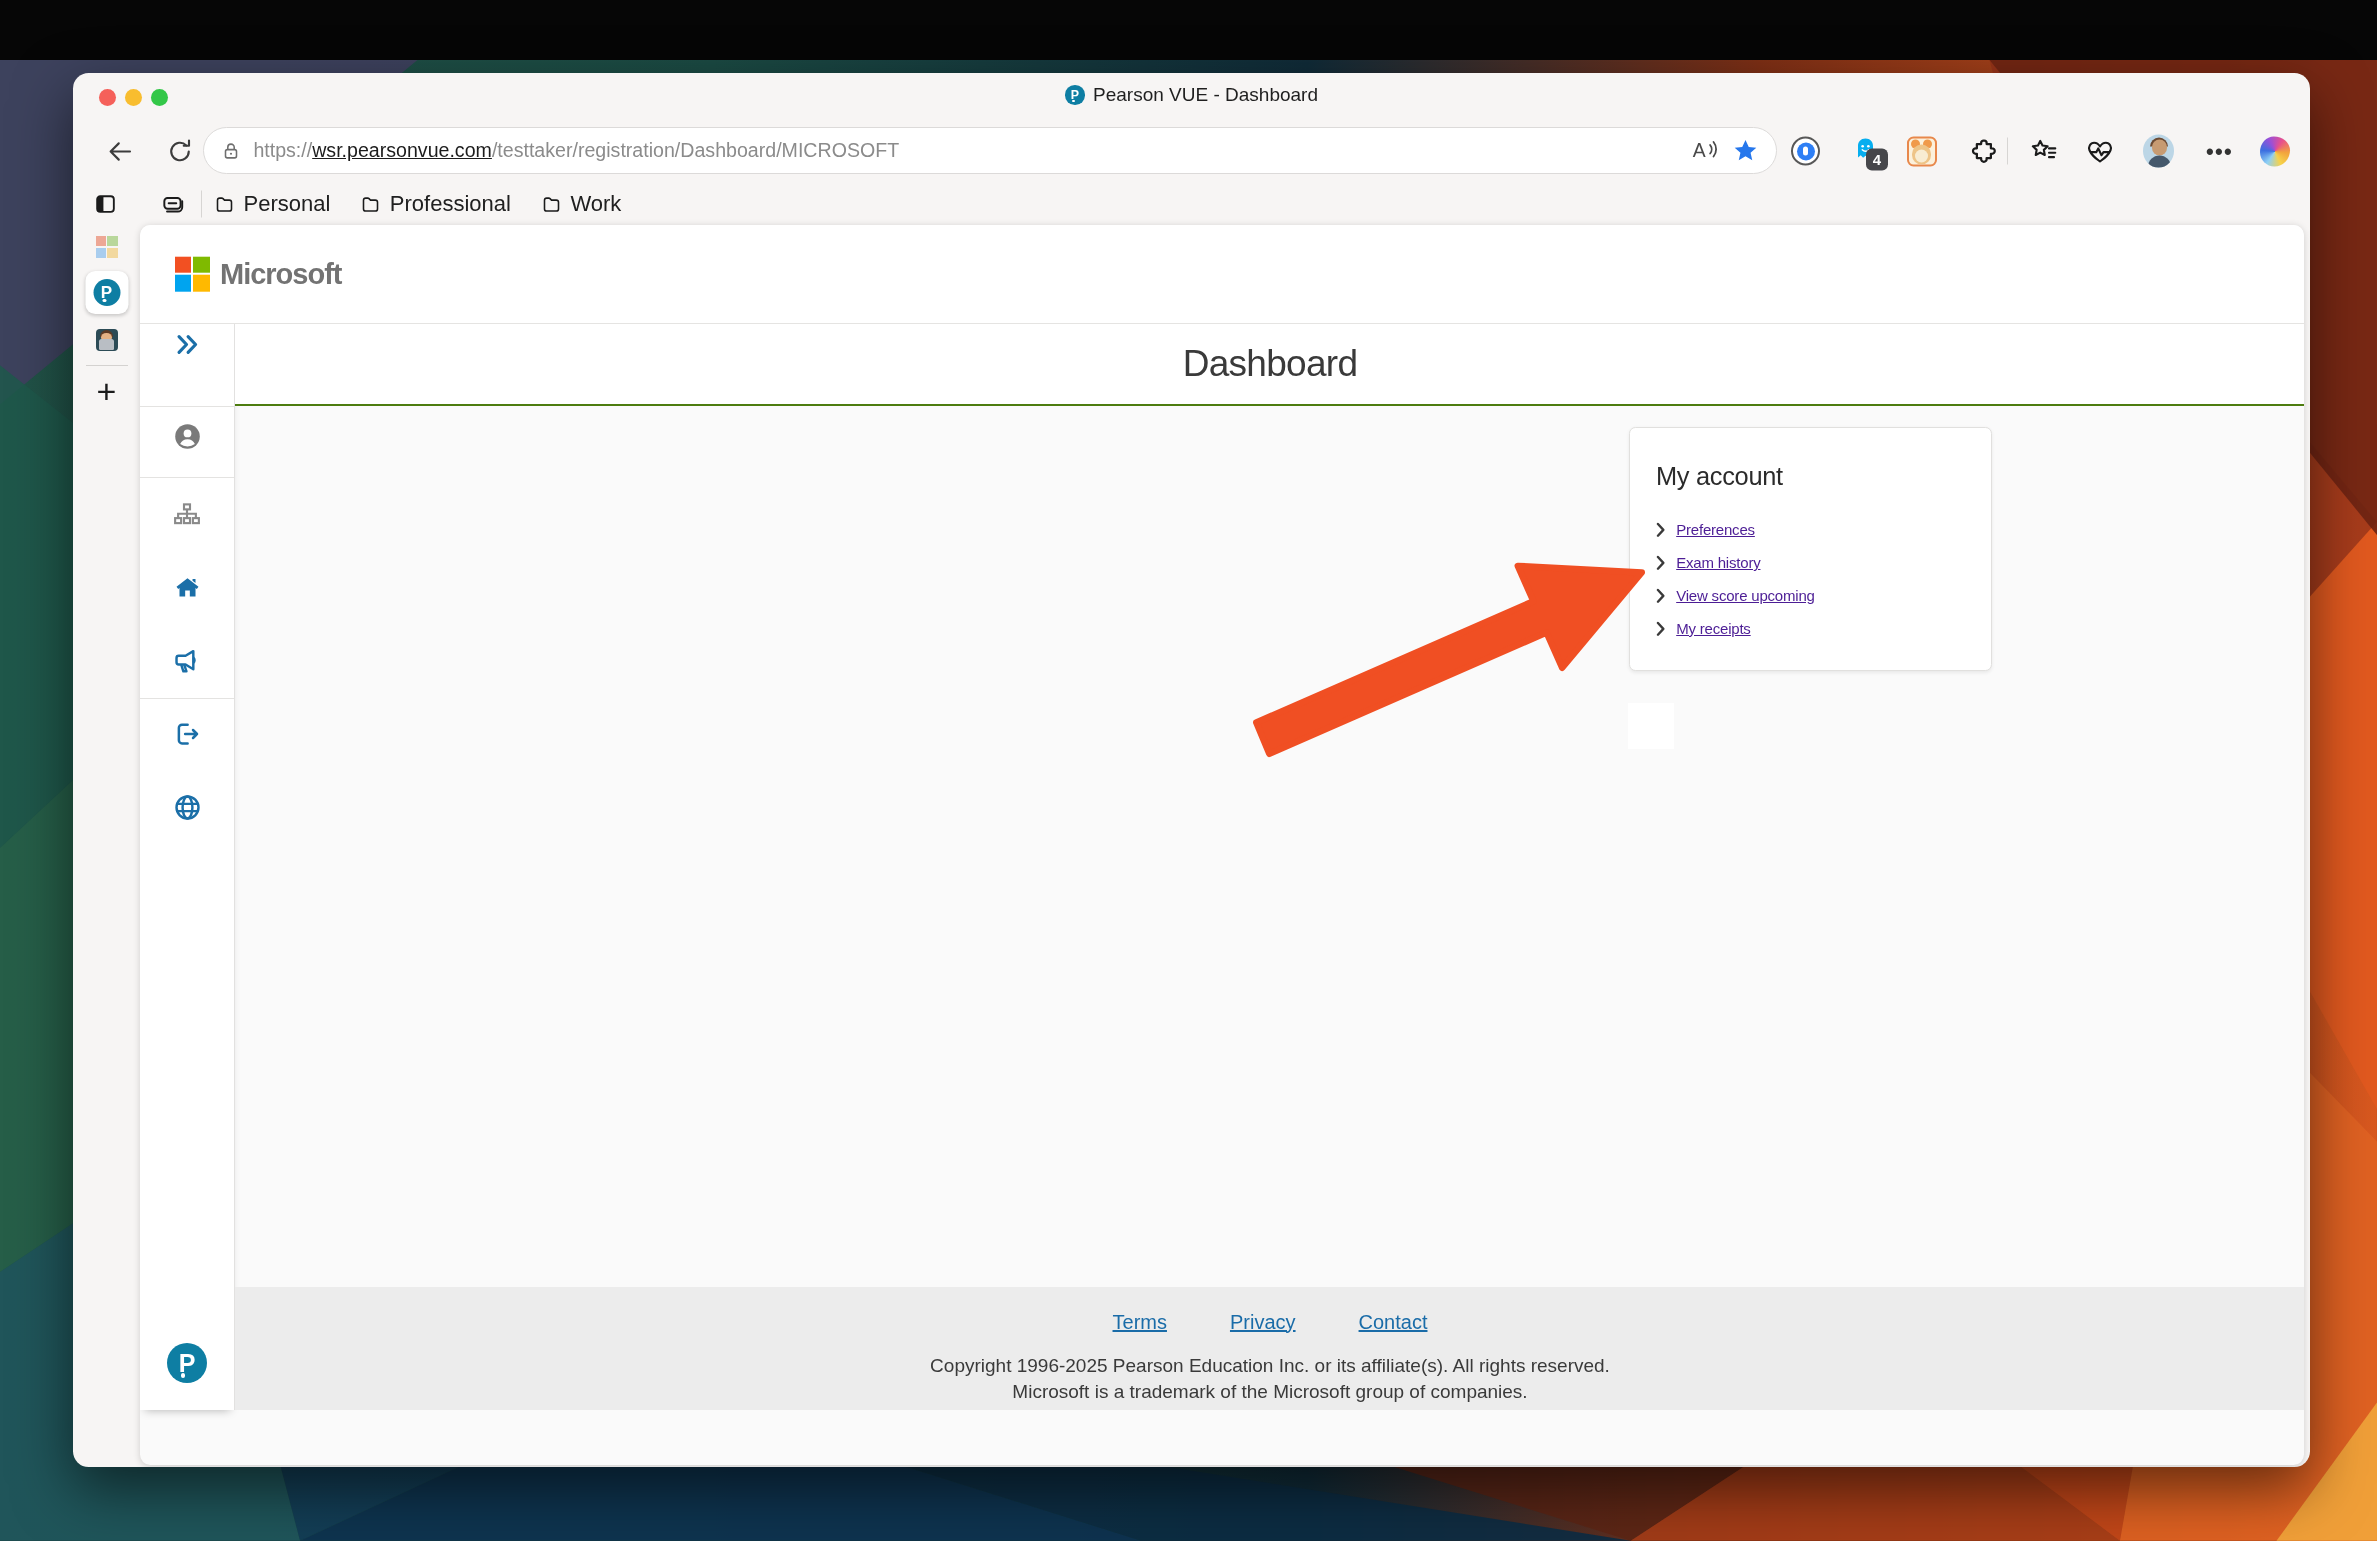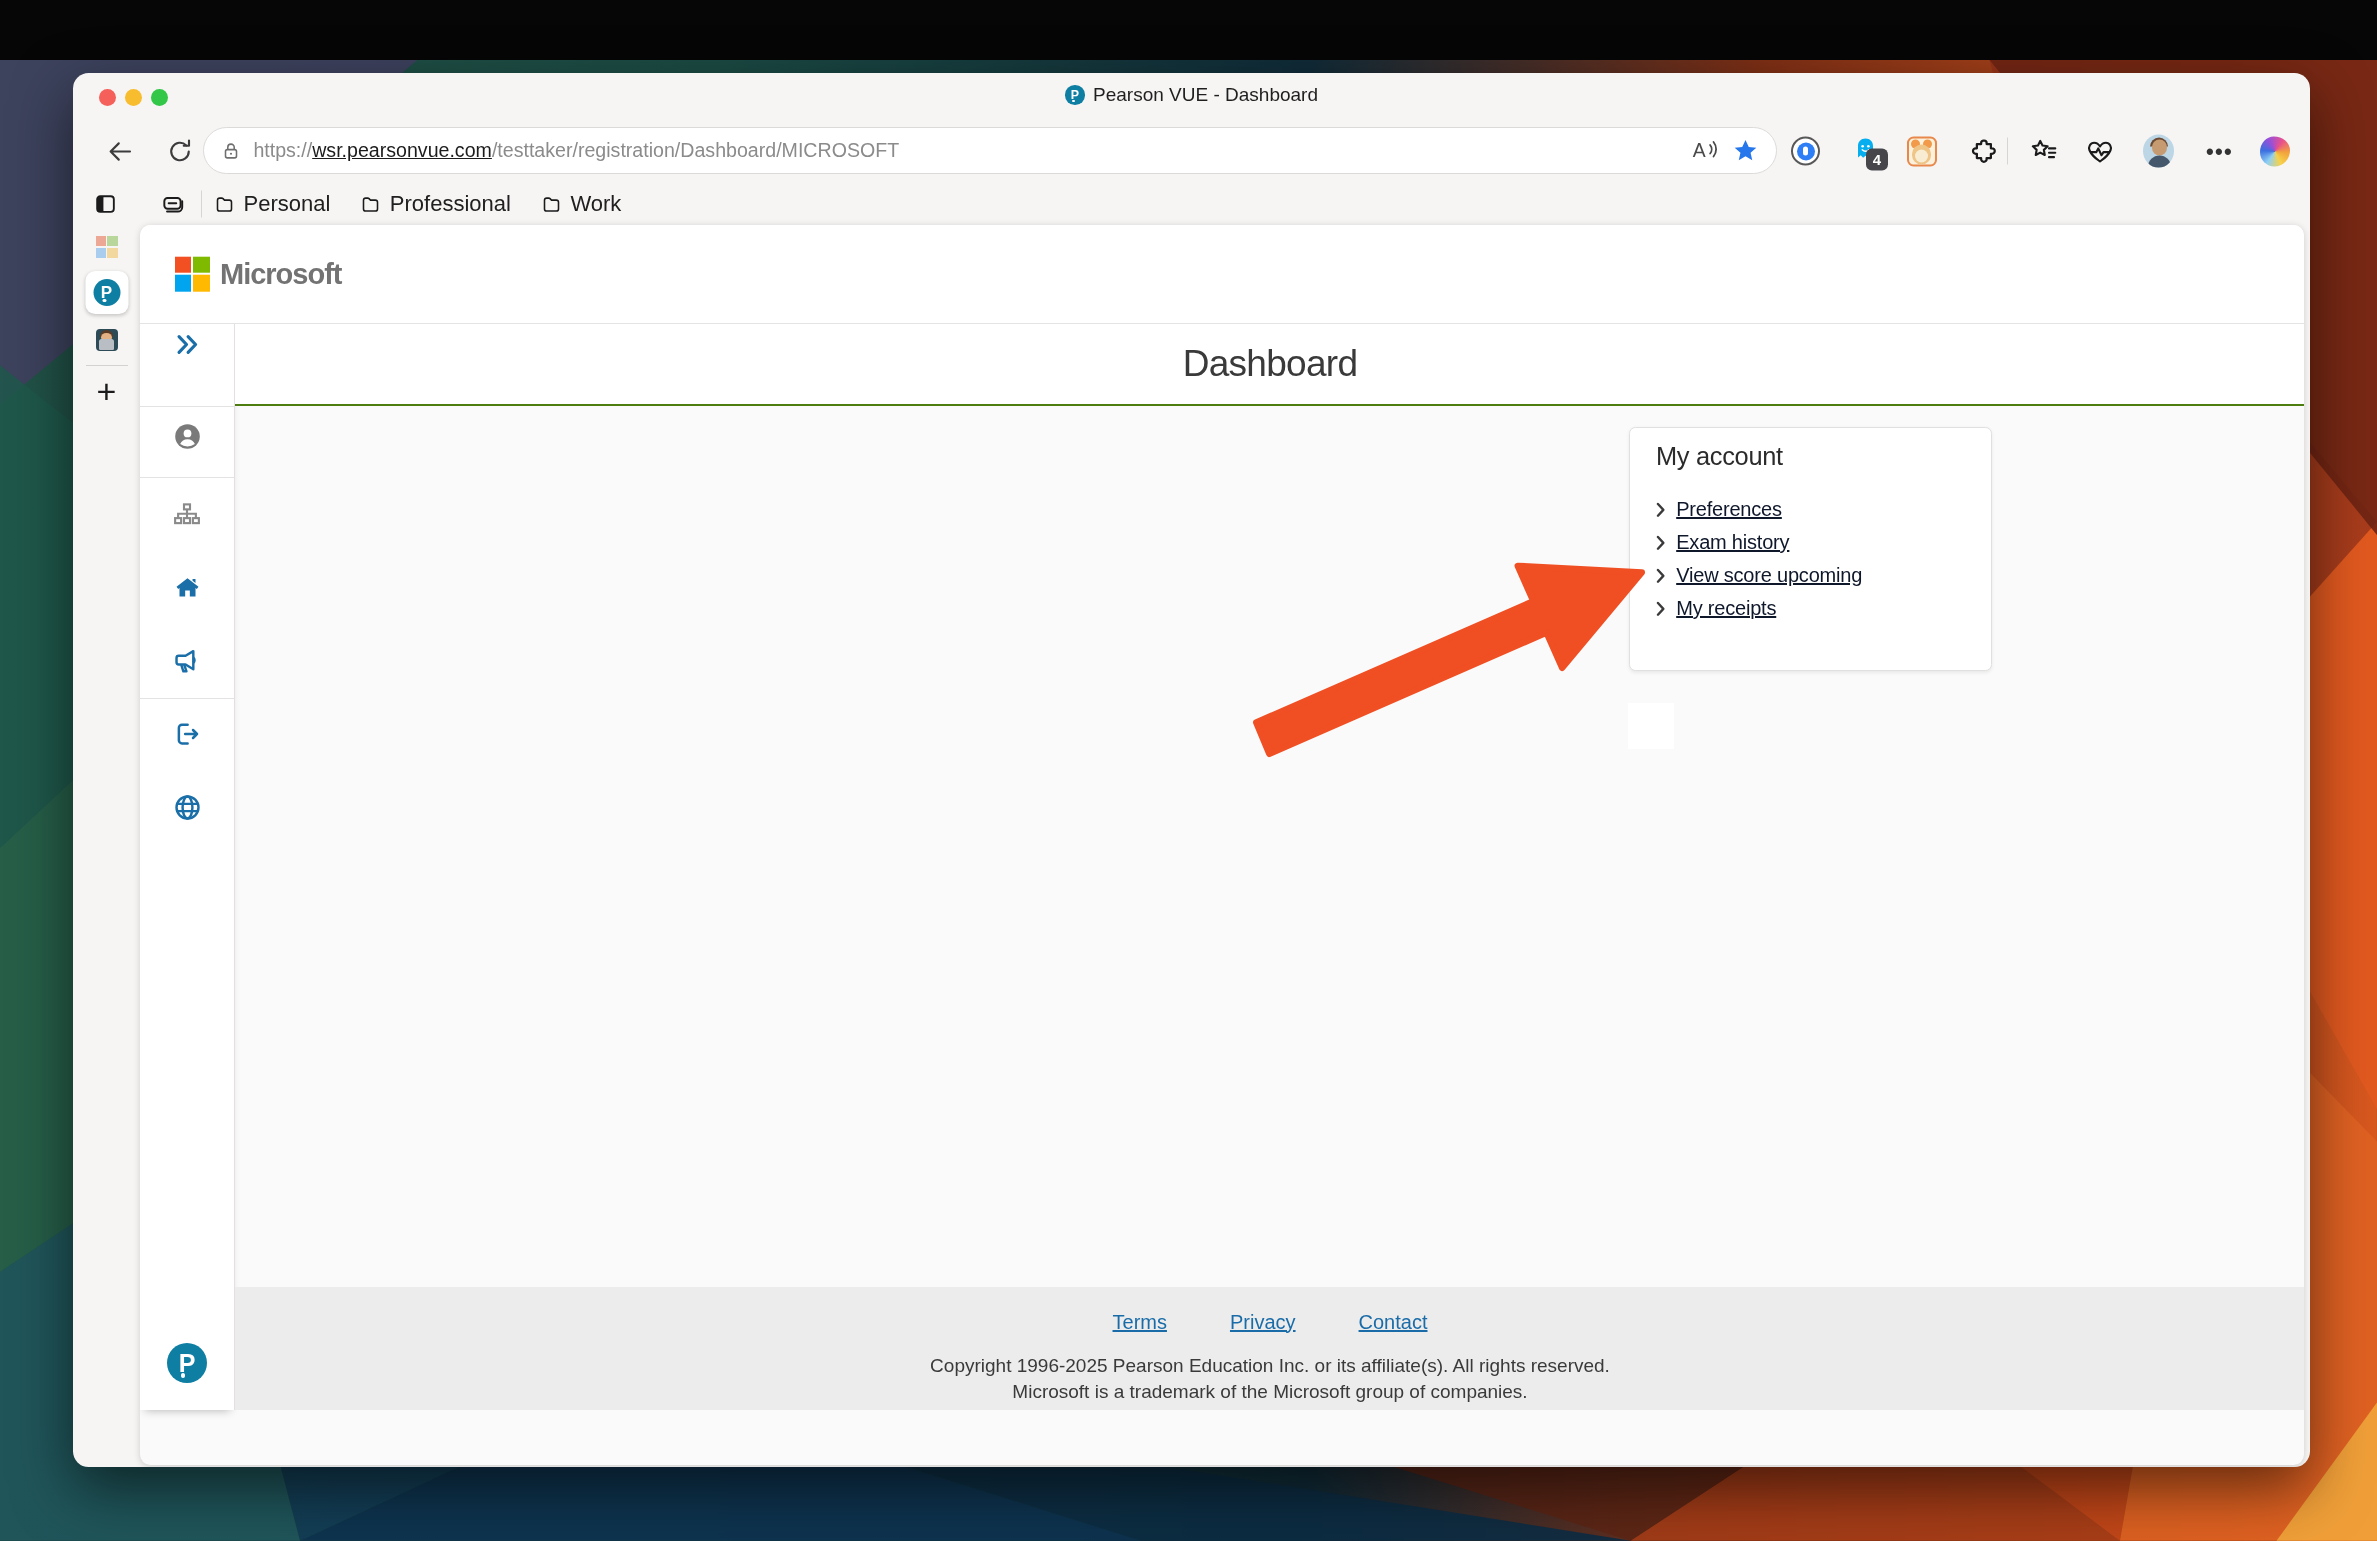--- a/index.html
+++ b/index.html
@@ -113,26 +113,26 @@
   #pearson-bottom-logo::after{width:4.6px;height:4.6px;left:13.7px;bottom:5.2px;}
   
   #main{position:absolute;left:95px;top:99px;width:2070px;height:1140px;}
   #title-band{position:absolute;left:0;top:0;width:100%;height:82px;background:#fff;
     border-bottom:2px solid #4d7c0f;box-sizing:border-box;display:flex;align-items:center;
     justify-content:center;}
   #page-title{font-size:37px;font-weight:400;color:#3a3a3a;letter-spacing:-0.7px;}
   .card{position:absolute;background:#fff;border:1px solid #e1e0de;border-radius:6.5px;
     box-shadow:0 1.3px 3.9px rgba(0,0,0,.07);box-sizing:border-box;}
   #card-appointment{left:308px;top:103px;width:966px;height:125px;padding:22px 27px;}
-  #card-account{left:1394px;top:103px;width:363px;height:244px;padding:14px 26px;}
+  #card-account{left:1394px;top:103px;width:363px;height:244px;padding:34px 26px;}
   .card-title{font-size:25.4px;color:#2b2b2b;letter-spacing:-0.3px;}
   #card-appointment .card-body{margin-top:27px;font-size:20px;color:#2a2a2a;}
   #account-links{margin-top:22px;display:flex;flex-direction:column;}
   .acct-row{height:33px;display:flex;align-items:center;gap:10.4px;}
-  .acct-link{font-size:20px;color:#0f172a;text-decoration:underline;letter-spacing:-0.2px;}
+  .acct-link{font-size:15px;color:#4c1d95;text-decoration:underline;letter-spacing:-0.2px;}
   #white-square{position:absolute;left:1393px;top:379px;width:46px;height:46px;background:#fff;}
   #arrow-svg{position:absolute;left:0;top:0;width:2070px;height:1140px;pointer-events:none;z-index:6;}
   
   #page-footer{position:absolute;left:0;top:963px;width:100%;height:123px;background:#ececec;
     display:flex;flex-direction:column;align-items:center;padding-top:23.5px;box-sizing:border-box;}
   #footer-links{display:flex;gap:63px;}
   .footer-link{font-size:20px;color:#1a6ca8;text-decoration:underline;}
   .copyright{font-size:19px;color:#3a3a3a;line-height:26px;}
   #copyright1{margin-top:19.6px;}
   svg{display:block;}

